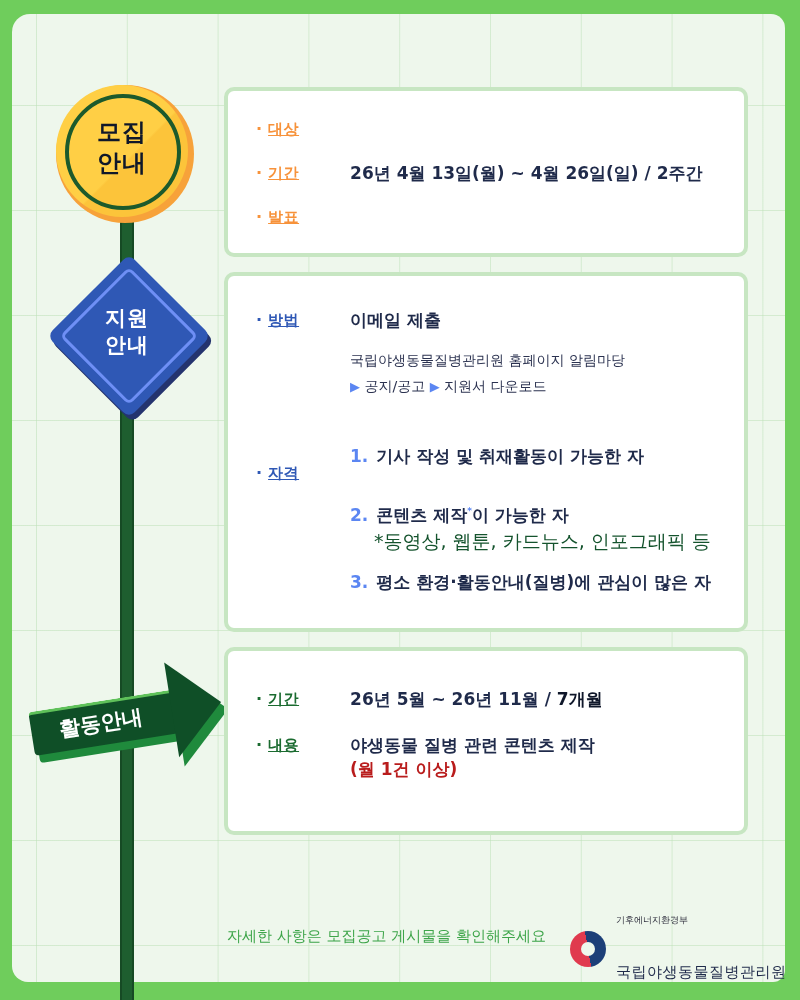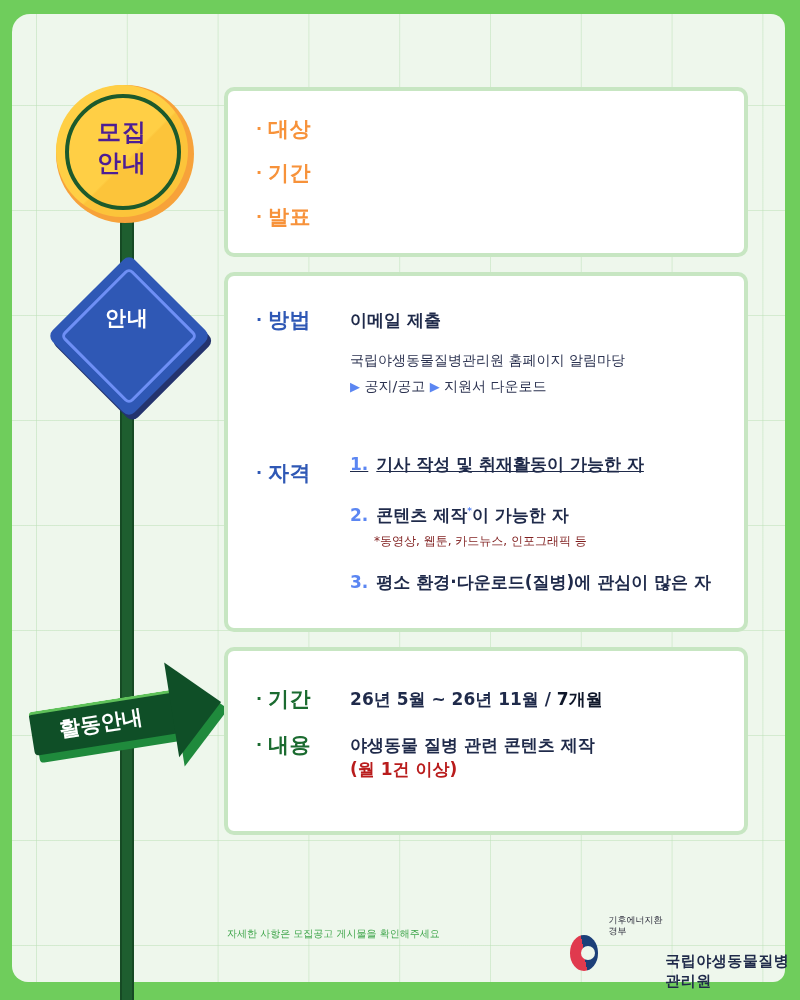--- a/index.html
+++ b/index.html
@@ -36,21 +36,21 @@
     background:linear-gradient(135deg,#ffcf45 0%, #ffcf45 55%, #fcc43a 56%, #fcc43a 100%);
   }
   .sign-circle .ring {
     position:absolute; left:9px; top:9px; width:108px; height:108px; border-radius:50%;
     border:4px solid #1c5a2c;
   }
   .sign-text {
     position:absolute; width:100%; text-align:center; font-weight:bold;
     line-height:1.3; letter-spacing:1px;
   }
-  .sign-circle .sign-text { top:32px; color:#4c1d95; font-size:24px; }
+  .sign-circle .sign-text { top:32px; color:#0f172a; font-size:24px; }
 
   
   .sign-diamond {
     position:absolute; left:46px; top:253px; width:168px; height:168px;
   }
   .sign-diamond .shadow {
     position:absolute; left:27px; top:27px; width:116px; height:116px;
     background:#24346e; transform:rotate(45deg) translate(3px,1px); border-radius:8px;
   }
   .sign-diamond .face {
@@ -96,49 +96,49 @@
   
   .card {
     position:absolute; left:224px; width:524px; background:#ffffff;
     border:4px solid #c7e6c2; border-radius:10px; box-sizing:border-box;
   }
   .card1 { top:87px; height:170px; }
   .card2 { top:272px; height:360px; }
   .card3 { top:647px; height:188px; }
   .row { position:absolute; left:28px; display:flex; align-items:flex-start; }
   .bullet { font-size:16px; font-weight:bold; margin-right:6px; line-height:28px; }
-  .label { font-weight:bold; font-size:21px; width:82px; line-height:28px; letter-spacing:0.5px; }
+  .label { font-weight:bold; font-size:15px; width:82px; line-height:28px; letter-spacing:0.5px;text-decoration:underline; }
   .value { font-size:17px; font-weight:bold; color:#1f2a4a; line-height:28px; }
   .orange { color:#f7923a; }
   .blue { color:#2f58b5; }
   .green { color:#1b6b30; }
   .sub { position:absolute; left:122px; font-size:14px; color:#2b3250; line-height:24px; }
   .tri { color:#5b86f2; font-size:13px; }
   .qual { position:absolute; left:122px; font-size:17px; font-weight:bold; color:#1f2a4a; line-height:28px; }
   .qual .num { color:#5b86f2; margin-right:8px; }
   .qual sup { color:#5b86f2; font-size:9px; }
-  .note { position:absolute; left:146px; font-size:12px; color:#7f1d1d; line-height:22px; }
+  .note { position:absolute; left:146px; font-size:19px; color:#14532d; line-height:22px; }
   .accent-green { color:#0f172a; }
 
   .footer-text {
-    position:absolute; left:227px; top:927px; font-size:10px; color:#3ea54a;
+    position:absolute; left:227px; top:927px; font-size:15px; color:#3ea54a;
   }
   .logo { position:absolute; left:570px; top:915px; display:flex; align-items:center; }
   .taeguk {
     width:36px; height:36px; border-radius:50%; position:relative; overflow:hidden;
     background:conic-gradient(from 200deg, #e03a4e 0deg 150deg, #1c3f78 150deg 330deg, #e03a4e 330deg 360deg);
     margin-right:10px;
   }
   .taeguk::after {
     content:""; position:absolute; left:11px; top:11px; width:14px; height:14px;
     border-radius:50%; background:#eef7ec;
   }
-  .logo-lines { display:flex; flex-direction:row; }
+  .logo-lines { display:flex; flex-direction:column; }
   .logo-small { font-size:9px; color:#2b2b3a; line-height:11px; }
-  .logo-big { font-size:15px; color:#1f2a4a; font-weight:bold; line-height:20px; letter-spacing:0.5px;margin-top:36px; }
+  .logo-big { font-size:15px; color:#1f2a4a; font-weight:normal; line-height:20px; letter-spacing:0.5px;margin-top:36px; }
 </style>
 </head>
 <body>
 
 <div class="panel"></div>
 
 <div class="pole"></div>
 
 <div class="sign-circle">
   <div class="face"></div>
@@ -147,40 +147,42 @@
     <div>모집</div>
     <div>안내</div>
   </div>
 </div>
 
 <div class="sign-diamond">
   <div class="shadow"></div>
   <div class="face"></div>
   <div class="inner"></div>
   <div class="sign-text">
+    <div>지원</div>
     <div>안내</div>
   </div>
 </div>
 
 <div class="sign-arrow">
   <div class="arrow-body-shadow"></div>
   <div class="arrow-head-shadow"></div>
   <div class="arrow-body"></div>
   <div class="arrow-head"></div>
   <div class="arrow-text">활동안내</div>
 </div>
 
 <div class="card card1">
   <div class="row" style="top:24px;">
     <span class="bullet orange">·</span>
     <span class="label orange">대상</span>
   </div>
   <div class="row" style="top:68px;">
     <span class="bullet orange">·</span>
     <span class="label orange">기간</span>
+    <span class="value">26년 4월 13일(월) ~ 4월 26일(일) / 2주간</span>
   </div>
   <div class="row" style="top:112px;">
     <span class="bullet orange">·</span>
     <span class="label orange">발표</span>
   </div>
 </div>
 
 <div class="card card2">
   <div class="row" style="top:30px;">
     <span class="bullet blue">·</span>
@@ -192,29 +194,29 @@
     <span>공지/공고</span>
     <span class="tri">▶</span>
     <span>지원서 다운로드</span>
   </div>
   <div class="sub" style="top:72px;">국립야생동물질병관리원 홈페이지 알림마당</div>
 
   <div class="row" style="top:183px;">
     <span class="bullet blue">·</span>
     <span class="label blue">자격</span>
   </div>
-  <div class="qual" style="top:174px;text-decoration:underline;">
+  <div class="qual" style="top:166px;">
     <span class="num">1.</span><span>기사 작성 및 취재활동이 가능한 자</span>
   </div>
   <div class="qual" style="top:221px;">
     <span class="num">2.</span><span>콘텐츠 제작</span><sup>*</sup><span>이 가능한 자</span>
   </div>
   <div class="note" style="top:254px;">*동영상, 웹툰, 카드뉴스, 인포그래픽 등</div>
   <div class="qual" style="top:292px;">
-    <span class="num">3.</span><span>평소 환경·다운로드(질병)에 관심이 많은 자</span>
+    <span class="num">3.</span><span>평소 환경·활동안내(질병)에 관심이 많은 자</span>
   </div>
 </div>
 
 <div class="card card3">
   <div class="row" style="top:34px;">
     <span class="bullet green">·</span>
     <span class="label green">기간</span>
     <span class="value"><span>26년 5월 ~ 26년 11월 / </span><span class="accent-green">7개월</span></span>
   </div>
   <div class="row" style="top:80px;">

